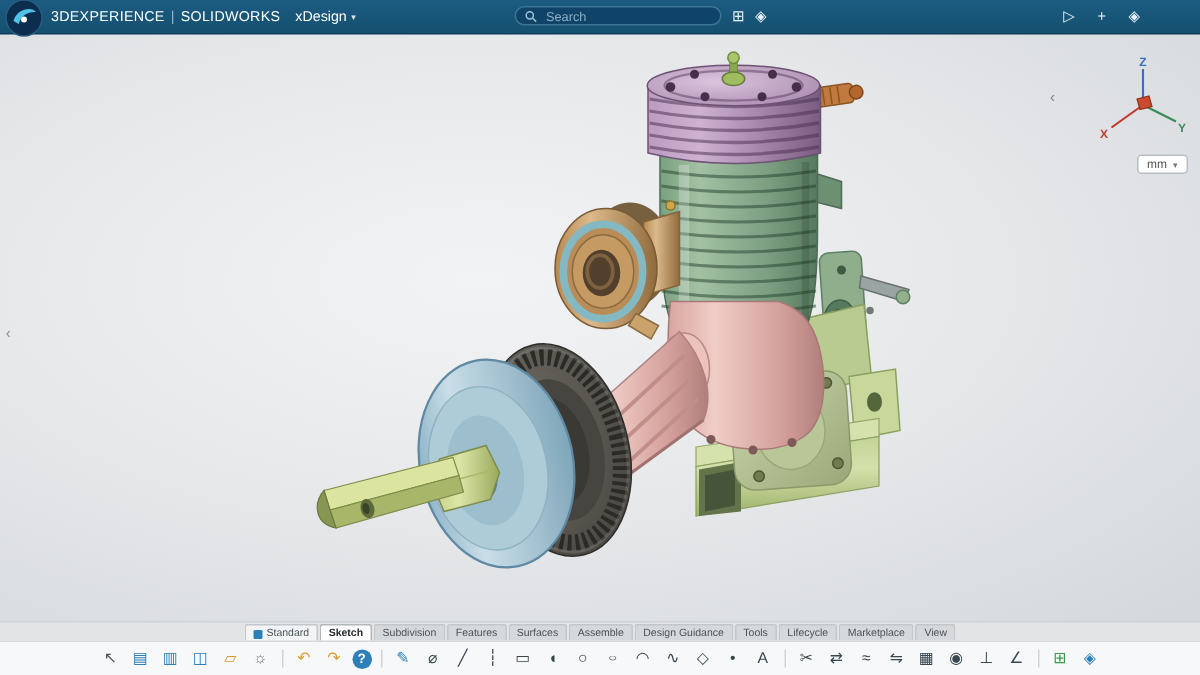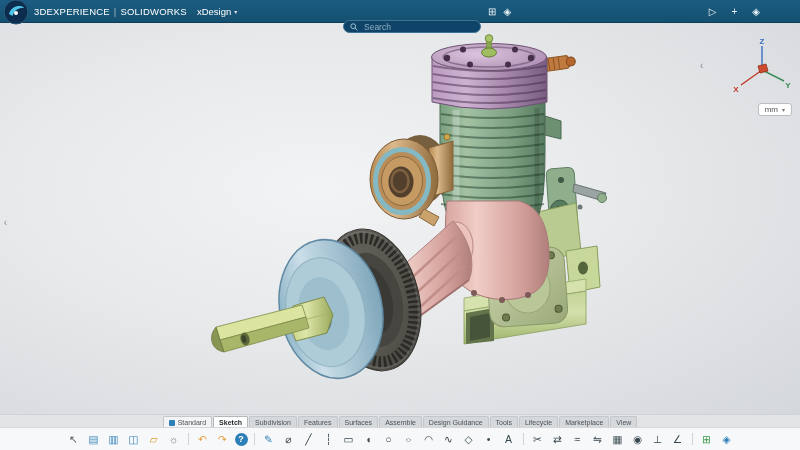--- a/index.html
+++ b/index.html
@@ -28,21 +28,21 @@
   .topbar{position:absolute;top:0;left:0;right:0;height:22px;z-index:30;color:#fff;
     background:linear-gradient(#1c5c82,#14506f);border-bottom:1px solid #0e3d5c;
     display:flex;align-items:center;}
   .logo{position:absolute;left:3px;top:-1px;width:26px;height:26px;cursor:pointer;}
   .brand{margin-left:34px;display:flex;align-items:center;gap:4px;font-size:9.5px;letter-spacing:.2px;}
   .brand b{font-weight:normal;}
   .brand .div{opacity:.55;}
   .app-switch{margin-left:10px;background:transparent;border:none;color:#fff;font-size:9.5px;
     display:flex;align-items:center;gap:3px;padding:0;cursor:pointer;font-family:inherit;}
   .app-switch .caret{font-size:6px;opacity:.85;}
-  .search{position:absolute;left:343px;top:20px;width:138px;height:13px;box-sizing:border-box;
+  .search{position:absolute;left:343px;top:4px;width:138px;height:13px;box-sizing:border-box;
     background:#0f4468;border:1px solid #3c7396;border-radius:7px;
     display:flex;align-items:center;padding:0 6px;gap:4px;}
   .search input{flex:1;min-width:0;background:transparent;border:none;outline:none;
     color:#dcebf3;font-size:8.5px;font-family:inherit;}
   .search input::placeholder{color:#8fb0c4;}
   .search-side{position:absolute;left:488px;top:3px;height:16px;display:flex;align-items:center;gap:7px;}
   .topbar-right{position:absolute;right:40px;top:0;height:22px;display:flex;align-items:center;gap:15px;}
   .tb-icon{background:transparent;border:none;color:#e8f1f6;font-size:10px;padding:0;cursor:pointer;}
 
   

